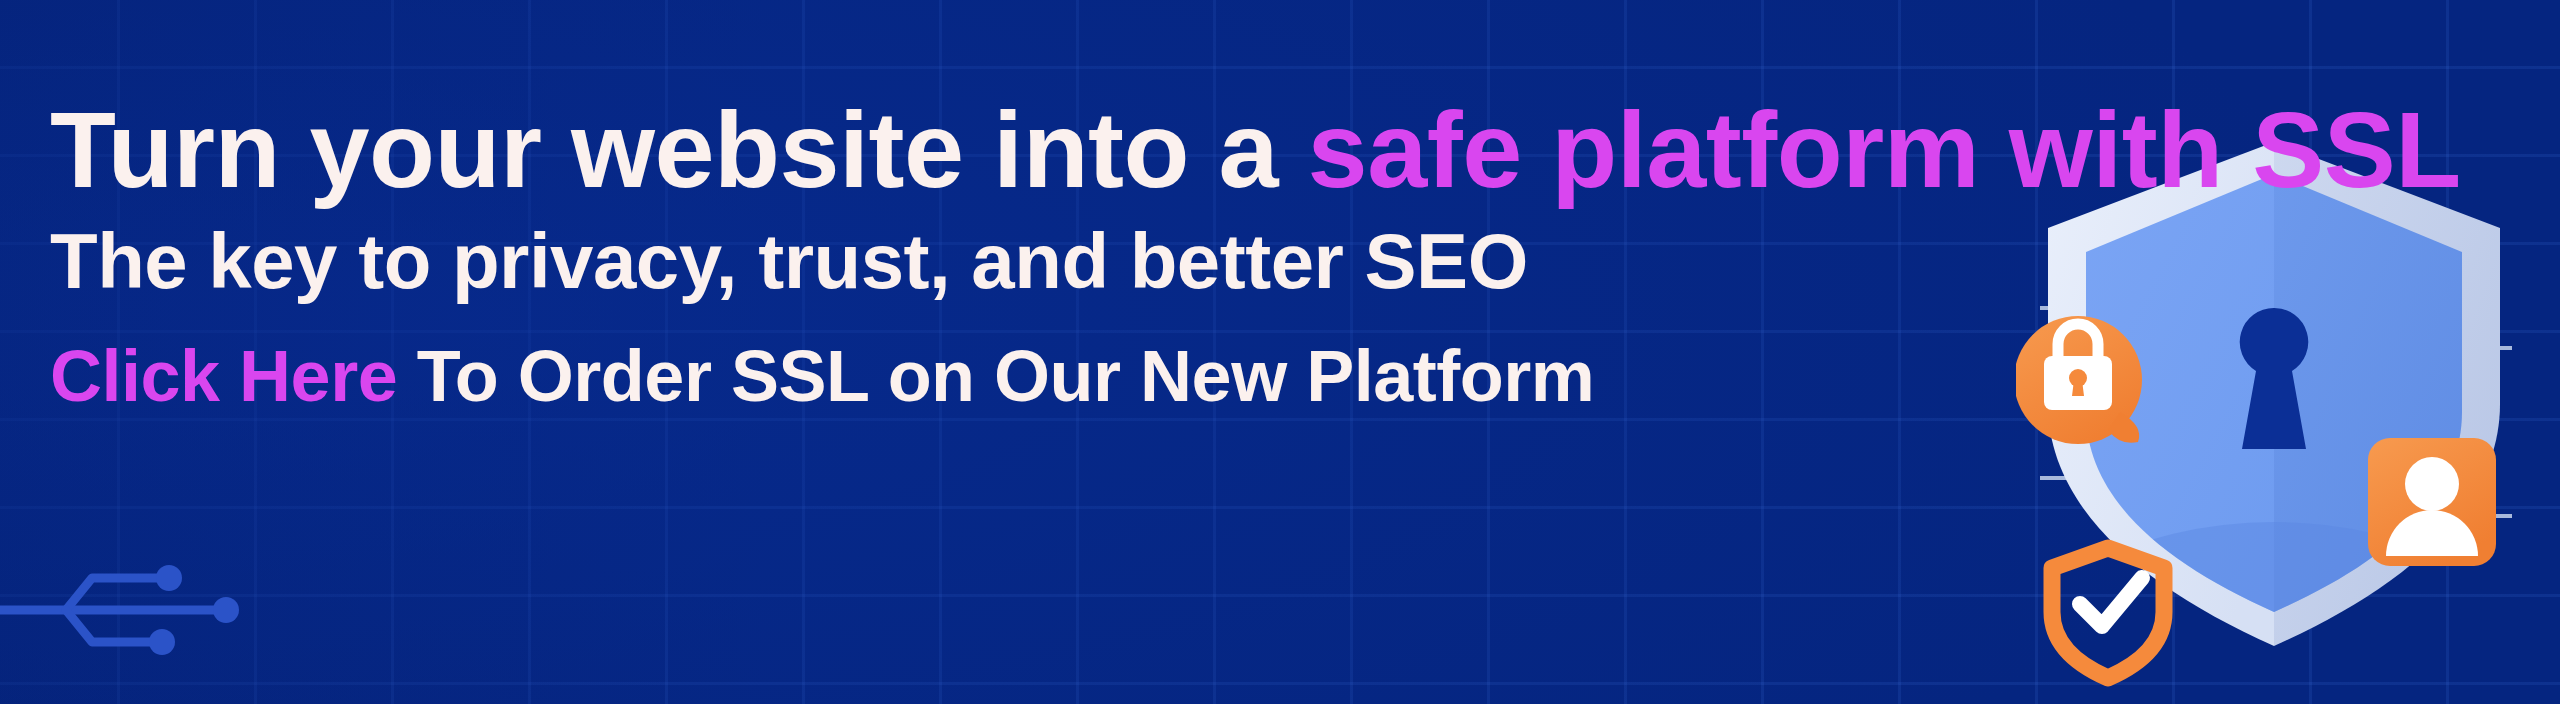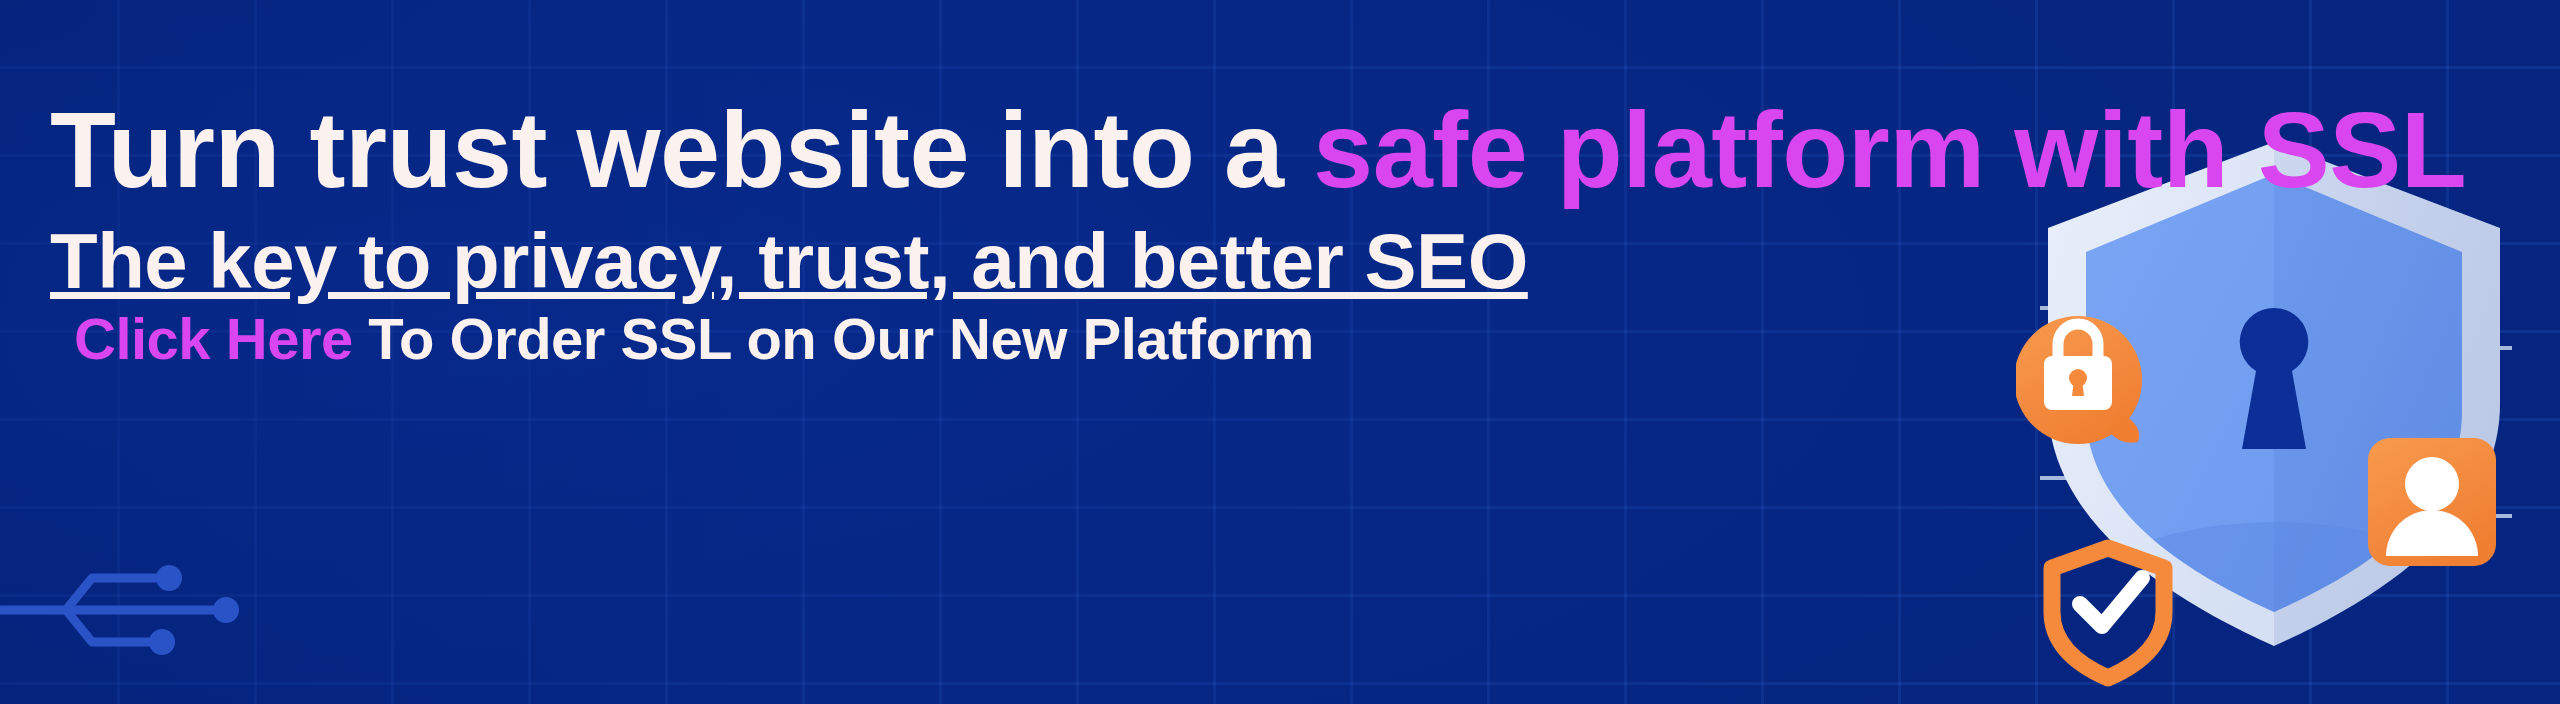--- a/index.html
+++ b/index.html
@@ -34,22 +34,22 @@
   
   .copy{position:absolute;left:50px;top:96px;z-index:6;}
   .line{
     font-weight:700;
     font-stretch:condensed;
     letter-spacing:-0.5px;
     white-space:nowrap;
     line-height:1.0;
   }
   .l1{font-size:108px;margin-bottom:18px;}
-  .l2{font-size:78px;margin-bottom:10px;text-decoration:underline;}
-  .l3{font-size:58px;margin-left:24px;}
+  .l2{font-size:78px;margin-bottom:40px;}
+  .l3{font-size:72px;}
   .wht{color:#fbf1ee;}
   .org{color:#d946ef;}
 
   
   .circuit{position:absolute;left:0;bottom:36px;width:300px;height:120px;z-index:4;}
 
   
   .art{position:absolute;right:24px;top:112px;width:520px;height:580px;z-index:5;}
 </style>
 </head>
@@ -67,21 +67,21 @@
       <path d="M66 62 L 92 94 H 158"></path>
     </g>
     <circle cx="226" cy="62" r="13" fill="#2b53c8"></circle>
     <circle cx="169" cy="30" r="13" fill="#2b53c8"></circle>
     <circle cx="162" cy="94" r="13" fill="#2b53c8"></circle>
   </svg>
 
   <div class="copy">
 
     <div class="line l1">
-      <span class="wht">Turn trust website into a </span><span class="org">safe platform with SSL</span>
+      <span class="wht">Turn your website into a </span><span class="org">safe platform with SSL</span>
     </div>
 
     <div class="line l2 wht">The key to privacy, trust, and better SEO</div>
 
     <div class="line l3">
       <span class="org">Click Here</span><span class="wht"> To Order SSL on Our New Platform</span>
     </div>
 
   </div>
 

